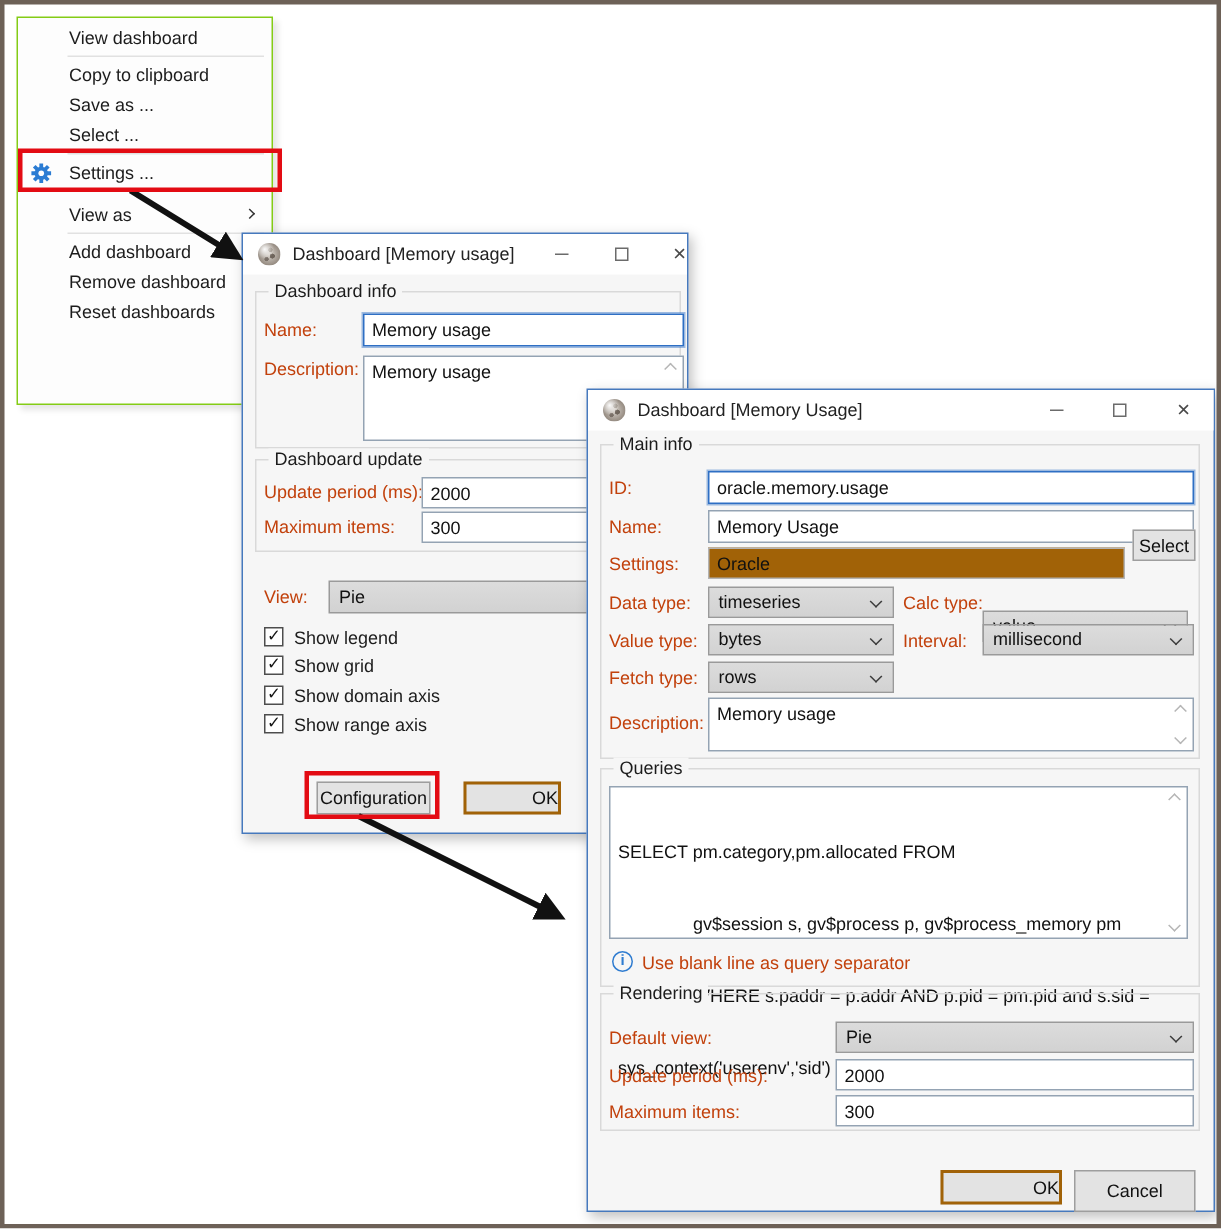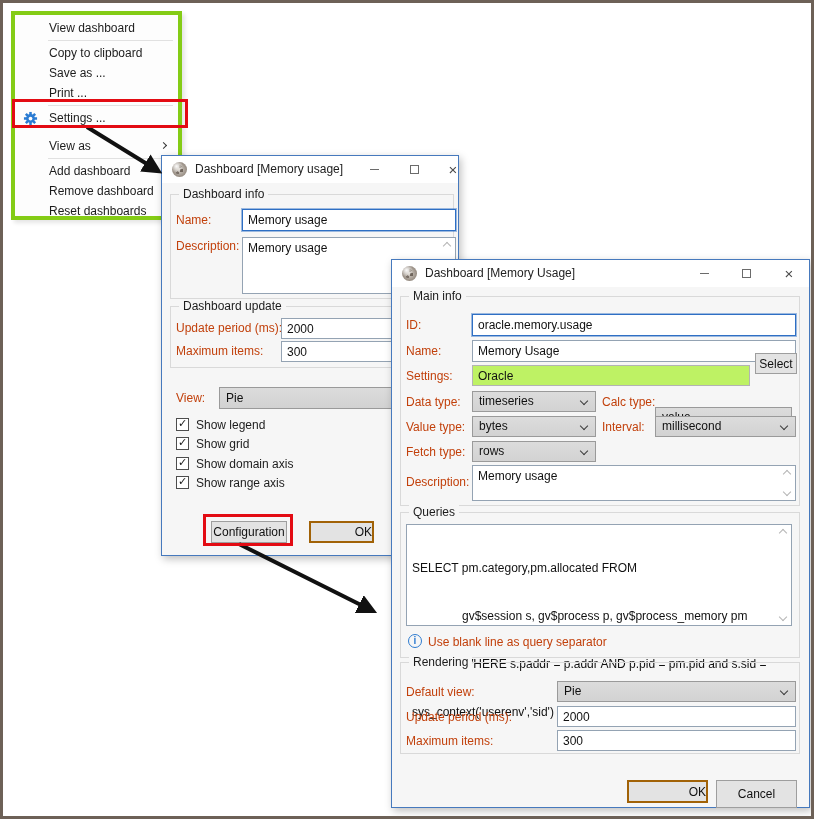--- a/index.html
+++ b/index.html
@@ -3,22 +3,22 @@
 <meta charset="utf-8">
 <style>
   * { margin:0; padding:0; box-sizing:border-box; }
   html,body { background:#ffffff; }
   body { font-family:"Liberation Sans","DejaVu Sans",sans-serif; font-size:12px; color:#1c1c1c; }
 
   .canvas { position:relative; width:814px; height:819px; background:#ffffff;
             border:3px solid #6d6157; overflow:hidden; }
 
   
-  .menu { position:absolute; left:8px; top:8px; width:171px; height:209px; z-index:1;
-          background:#fdfdfd; border:4px solid #84cc16; box-shadow:3px 3px 4px rgba(0,0,0,.10); }
+  .menu { position:absolute; left:8px; top:8px; width:171px; height:259px; z-index:1;
+          background:#fdfdfd; border:1px solid #84cc16; box-shadow:3px 3px 4px rgba(0,0,0,.10); }
   .mi { position:absolute; left:1px; right:1px; height:20px; cursor:default; }
   .mi .lbl { position:absolute; left:33px; top:0; line-height:20px; white-space:nowrap; color:#1c1c1c; }
   .msep { position:absolute; left:33px; right:5px; height:0; border-top:1px solid #e1e1e1; }
   .gear { position:absolute; left:7px; top:3px; width:15px; height:15px; }
   .chev-right { position:absolute; right:11px; top:7px; width:5px; height:5px;
                 border-right:1.4px solid #333; border-bottom:1.4px solid #333;
                 transform:rotate(-45deg); }
 
   
   .dlg { position:absolute; background:#f6f6f6; border:1px solid #4679bd;
@@ -43,21 +43,21 @@
   .grp { position:absolute; border:1px solid #d9d9d9; }
   .grp > .gt { position:absolute; top:-8px; left:8px; background:#f6f6f6; padding:0 4px;
                line-height:14px; color:#1c1c1c; white-space:nowrap; }
   .flabel { position:absolute; line-height:20px; color:#c2410c; white-space:nowrap; }
 
   .tb { position:absolute; background:#ffffff; border:1px solid #94a3b3; }
   .tb input { position:absolute; left:0; top:0; width:100%; height:100%; border:none; outline:none;
               background:transparent; font:12px "Liberation Sans","DejaVu Sans",sans-serif;
               padding:0 5px; color:#111; }
   .tb.focus { border:1px solid #2e6fc4; box-shadow:0 0 0 1px rgba(46,111,196,.45); }
-  .tb.readonly { background:#bef264; border:1px solid #b3b3b3; }
+  .tb.readonly { background:#a16207; border:1px solid #b3b3b3; }
 
   .tarea { position:absolute; background:#ffffff; border:1px solid #94a3b3; }
   .tarea .txt { position:absolute; left:5px; top:2px; right:18px; line-height:16px; color:#111;
                 white-space:pre-wrap; }
   .sarr { position:absolute; right:4px; width:8px; height:8px; }
   .sarr:after { content:""; position:absolute; left:1px; width:5px; height:5px;
                 border-right:1.4px solid #b5b5b5; border-bottom:1.4px solid #b5b5b5; }
   .sarr.up:after   { top:2px; transform:rotate(-135deg); }
   .sarr.down:after { top:0; transform:rotate(45deg); }
 
@@ -95,21 +95,21 @@
       <span class="lbl">View dashboard</span>
     </div>
     <div class="msep" style="top:25px"></div>
     <div class="mi" style="top:28px">
       <span class="lbl">Copy to clipboard</span>
     </div>
     <div class="mi" style="top:48px">
       <span class="lbl">Save as ...</span>
     </div>
     <div class="mi" style="top:68px">
-      <span class="lbl">Print ...</span>
+      <span class="lbl">Select ...</span>
     </div>
     <div class="msep" style="top:90px"></div>
     <div class="mi" style="top:93px">
       <span class="gear">
         <svg width="15" height="15" viewBox="-8 -8 16 16">
           <g stroke="#2b7cd3" stroke-width="2.7">
             <line x1="0" y1="-7" x2="0" y2="7"></line>
             <line x1="-7" y1="0" x2="7" y2="0"></line>
             <line x1="-5" y1="-5" x2="5" y2="5"></line>
             <line x1="-5" y1="5" x2="5" y2="-5"></line>

